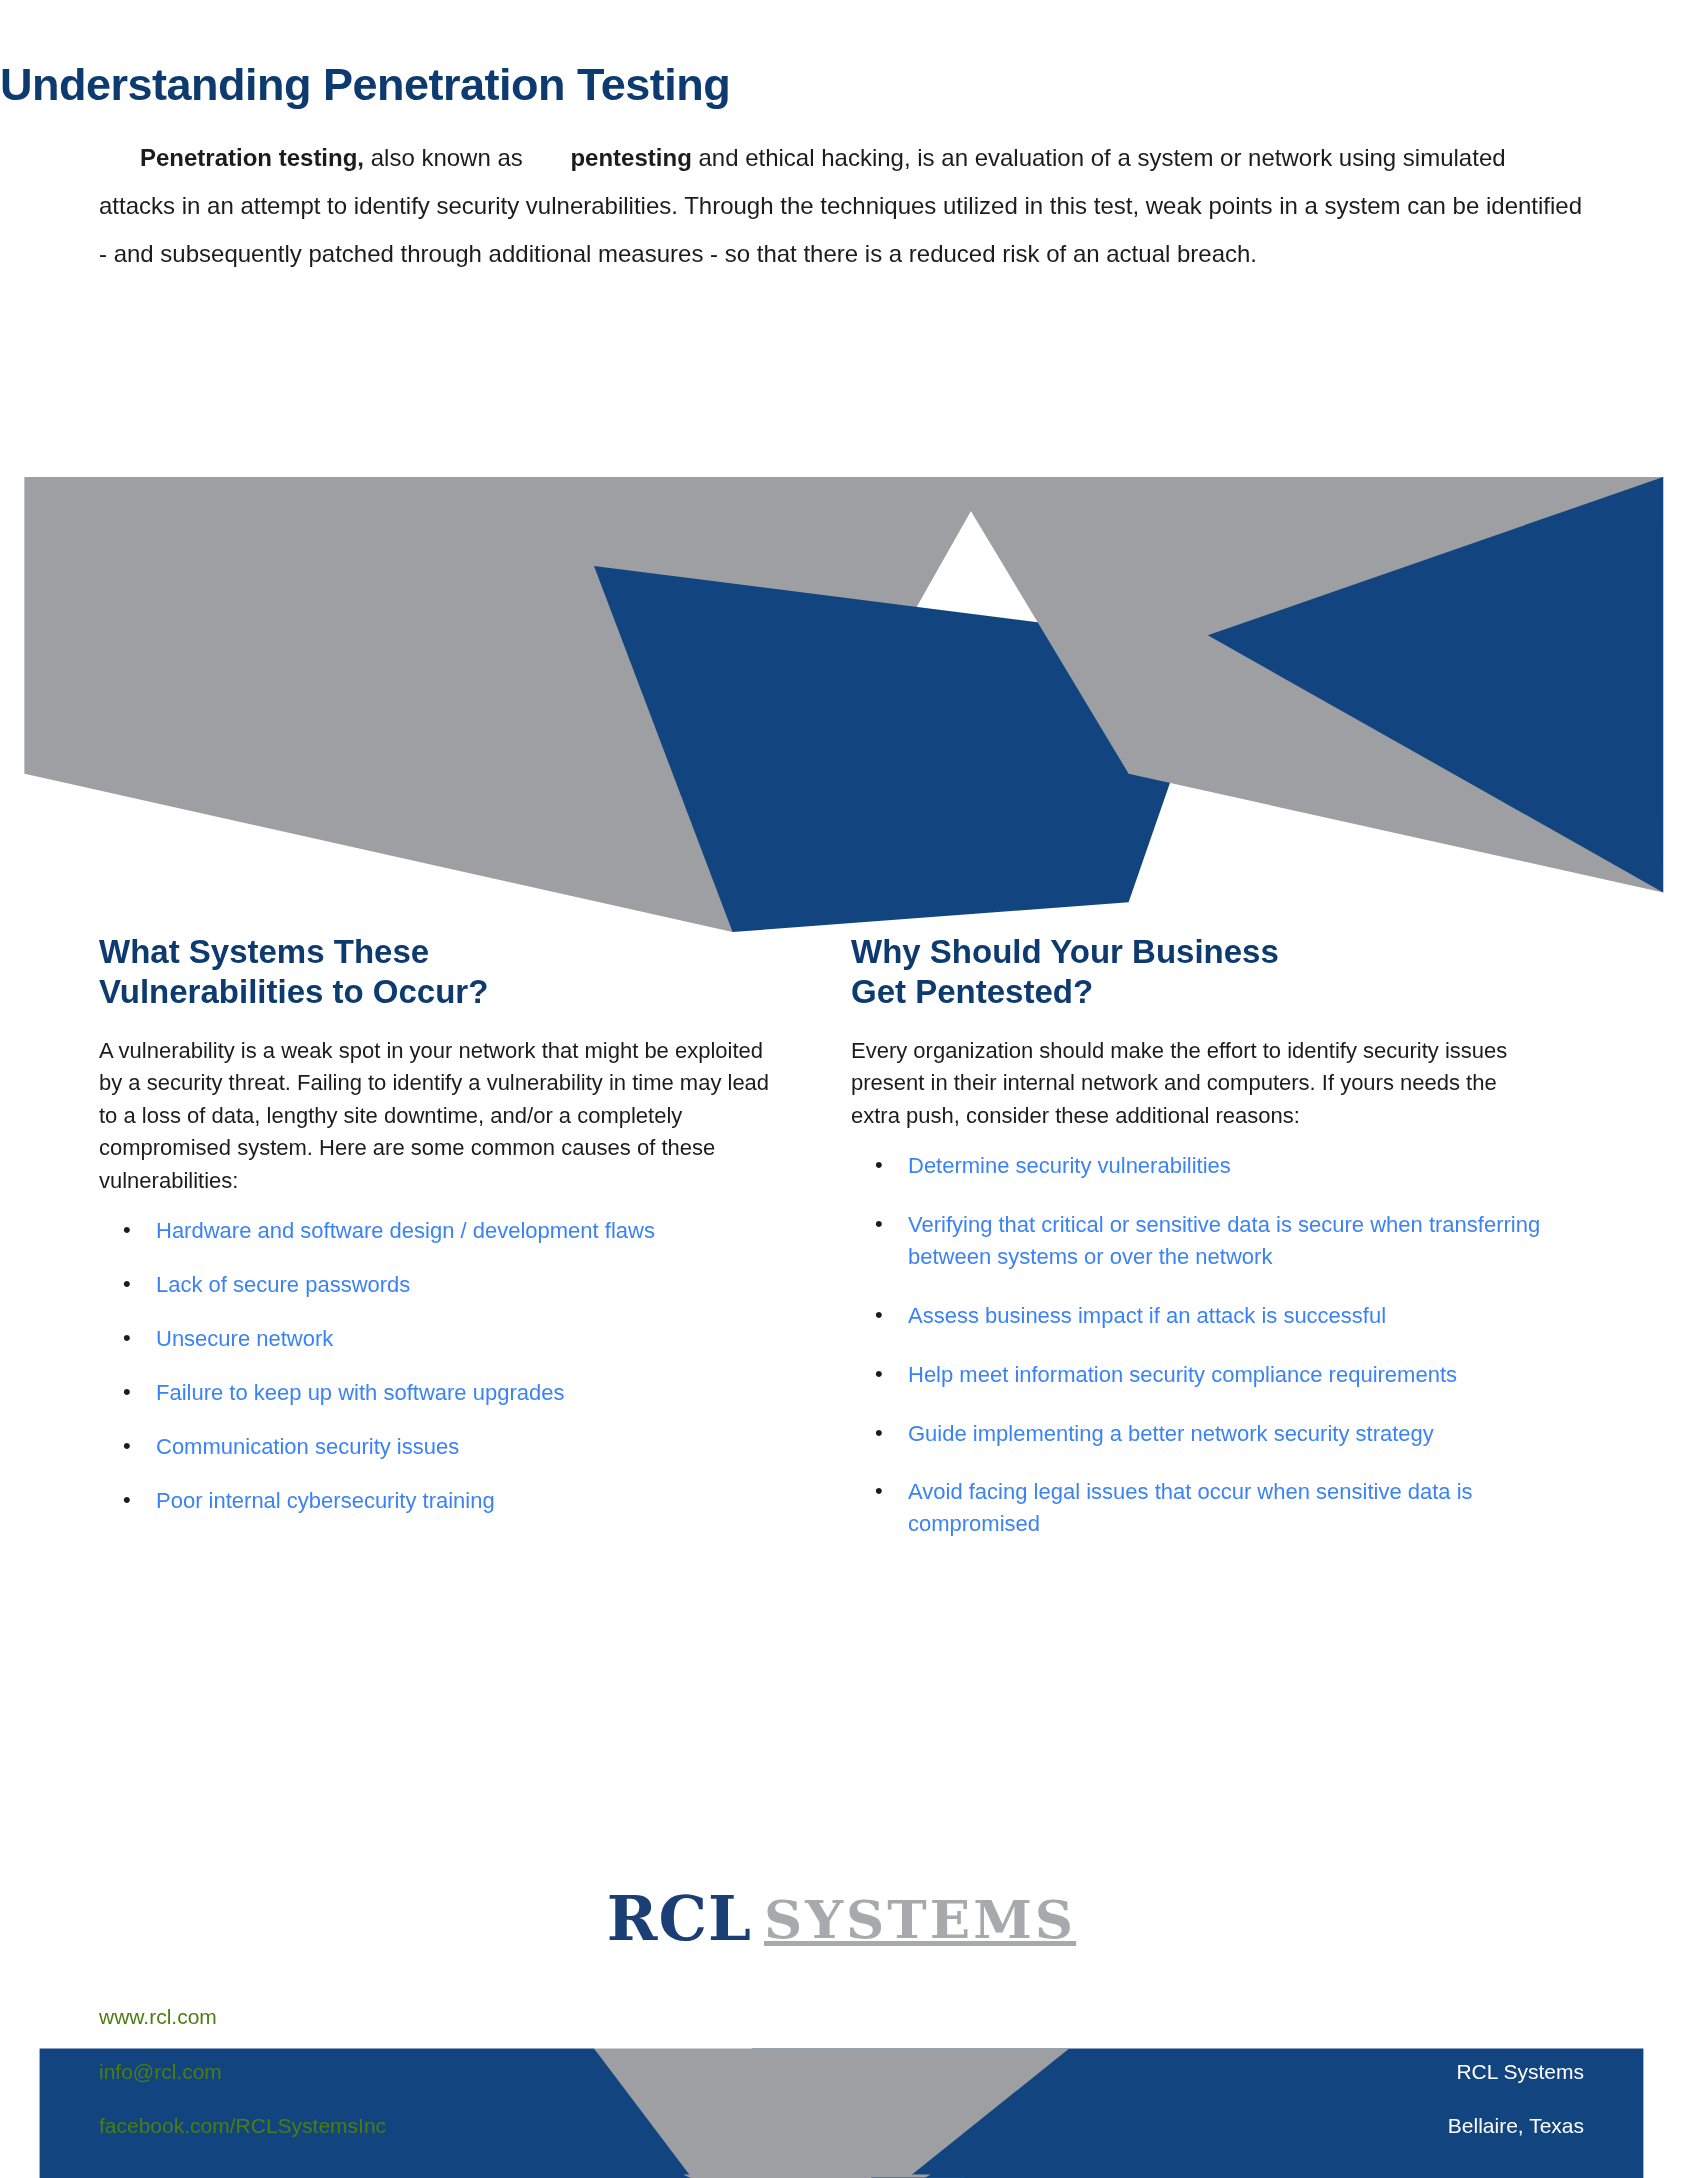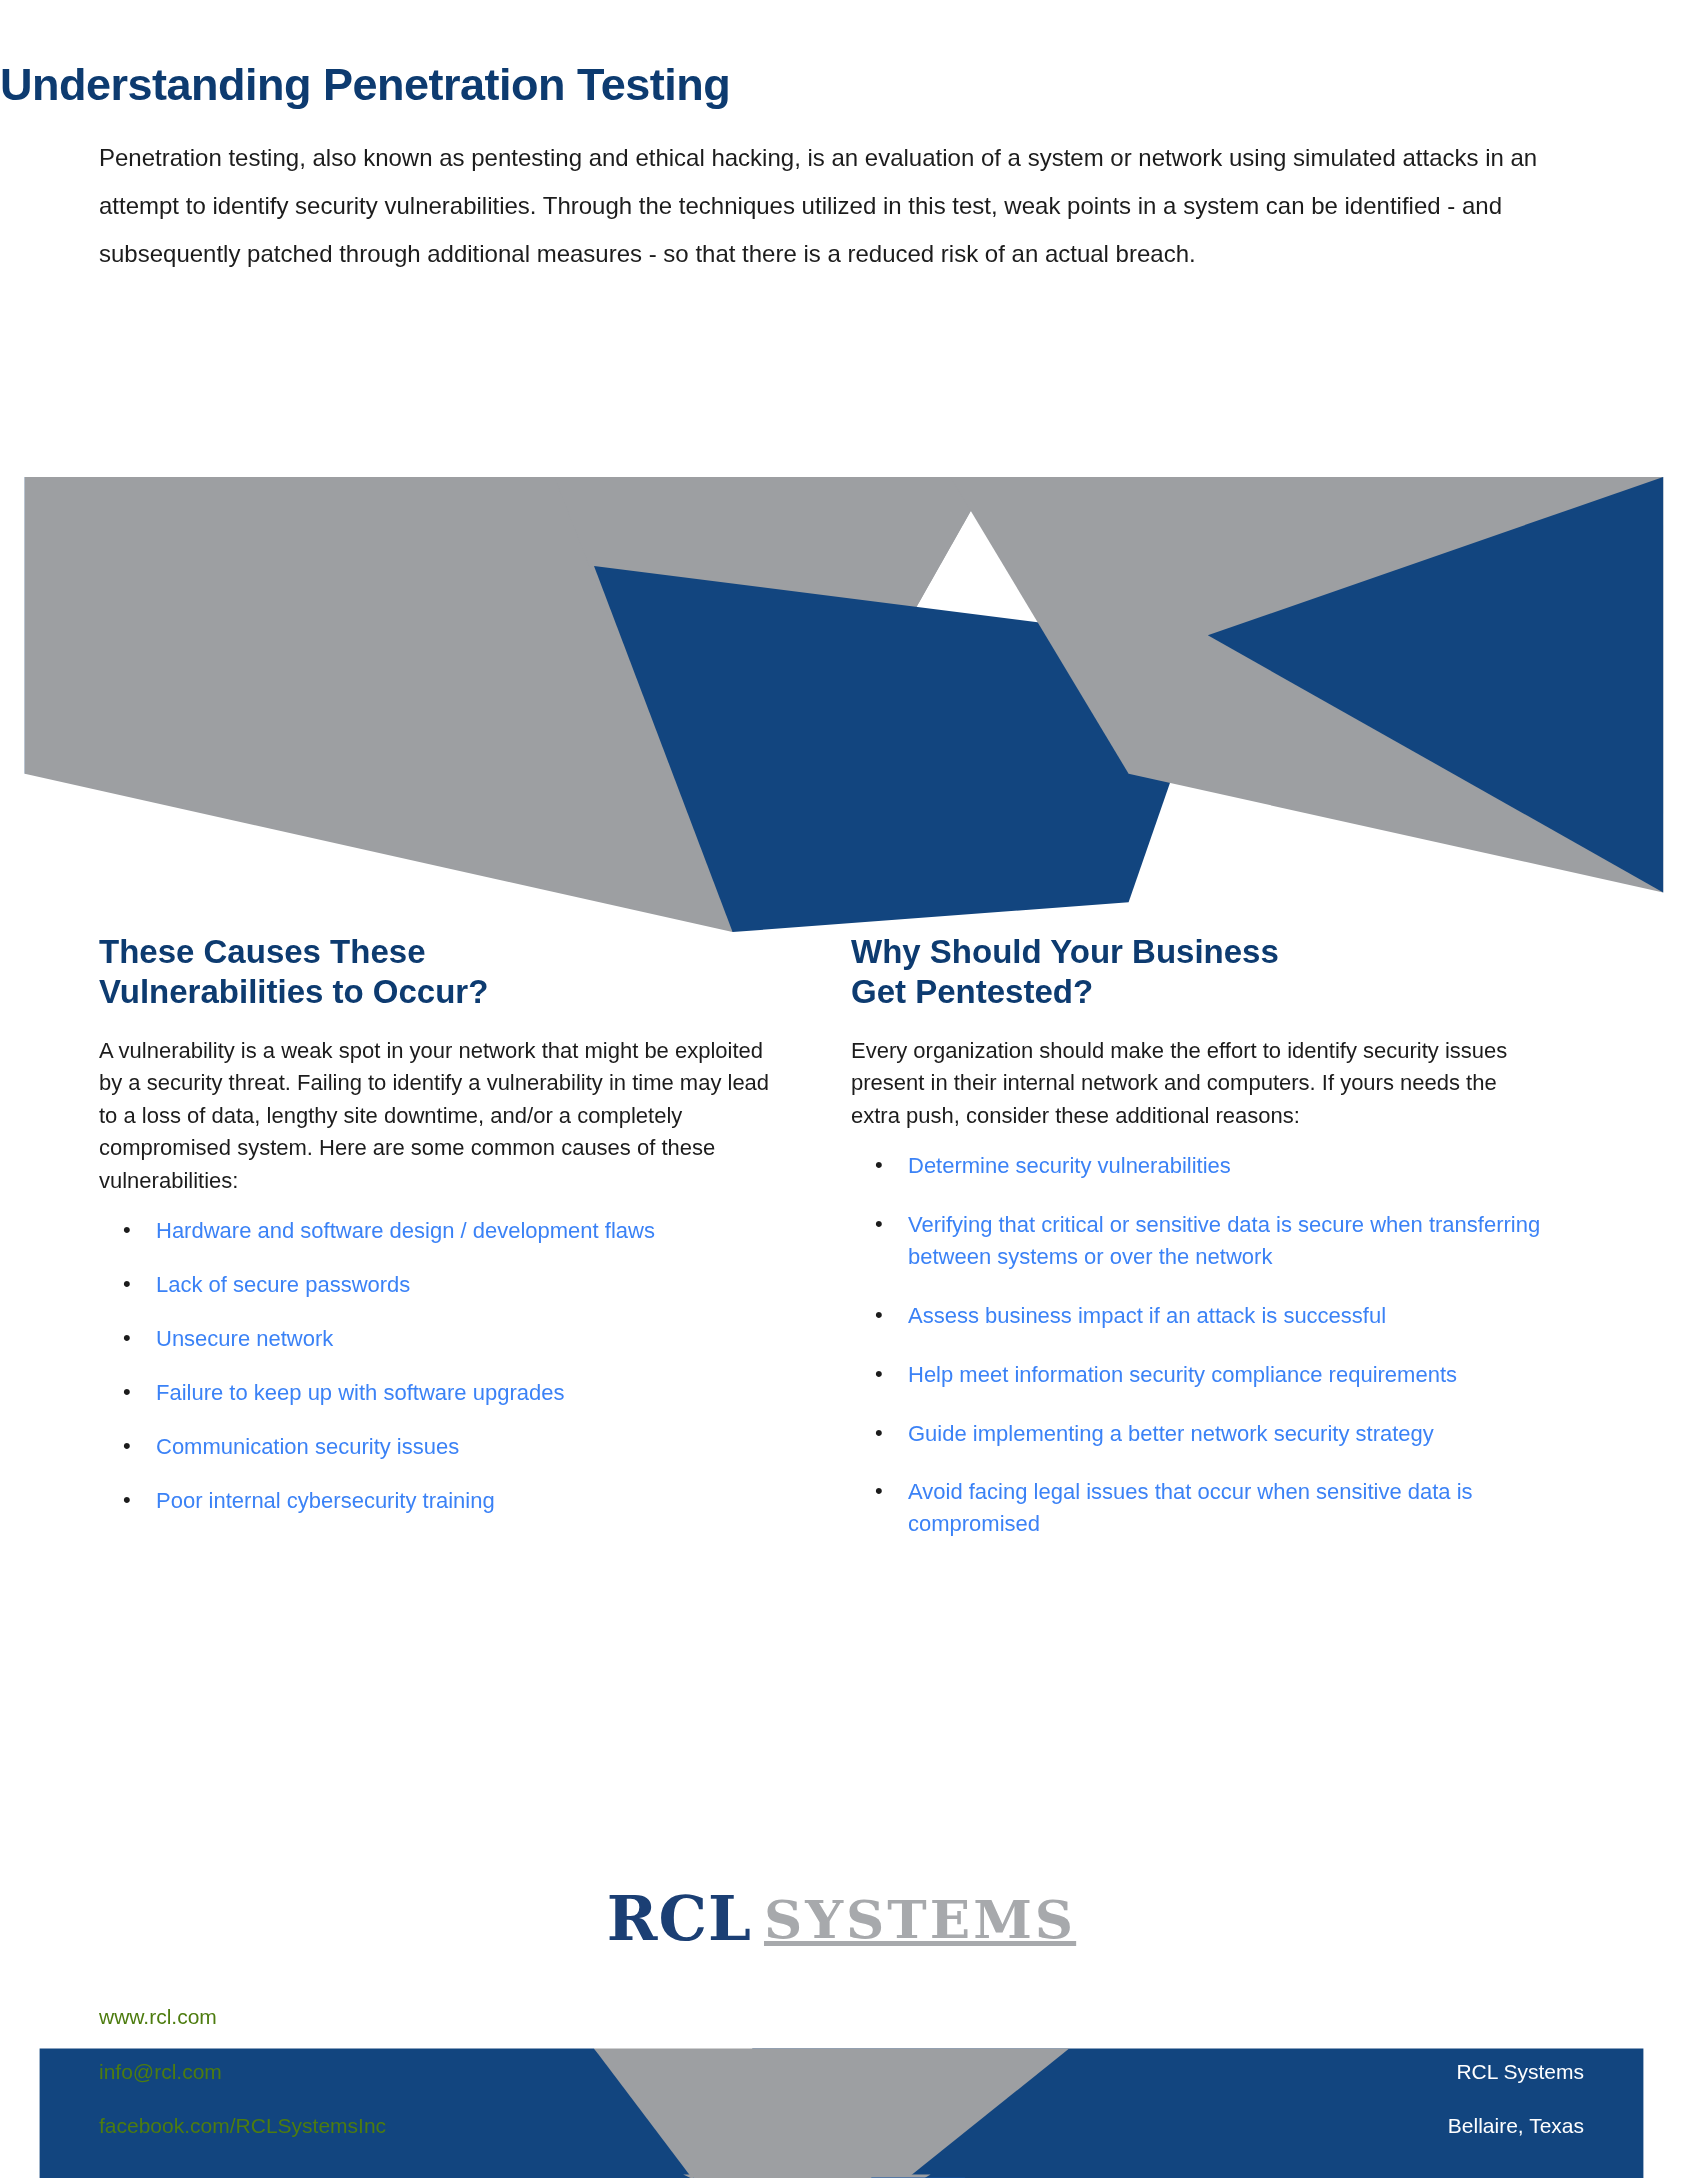--- a/index.html
+++ b/index.html
@@ -32,21 +32,21 @@
     margin: 61px 0 0 0;
     line-height: 1.05;
   }
   .intro {
     margin: 26px 99px 0 99px;
     font-size: 24px;
     line-height: 2.0;
     color: #1c1c1c;
     max-width: 1485px;
   }
-  .intro b { font-weight: normal; }
+  .intro b { font-weight: bold; margin-left: 41px; }
 
   
   .band {
     position: absolute;
     left: 0;
     top: 416px;
     width: 1683px;
     height: 455px;
   }
 
@@ -177,21 +177,21 @@
     <polygon points="560,0 1000,0 740,460" fill="#9d9fa2"></polygon>
     <polygon points="600,90 1230,170 1140,430 740,460" fill="#12457f"></polygon>
     <polygon points="960,0 1680,0 1680,420 1140,300" fill="#9d9fa2"></polygon>
     <polygon points="1220,160 1680,0 1680,420" fill="#12457f"></polygon>
   </svg>
 
   <div class="columns">
 
     <div class="col col-left">
       <h2 class="col-head">
-        <span class="hl">These Causes These</span><br>
+        <span class="hl">What Systems These</span><br>
         <span class="hl">Vulnerabilities to Occur?</span>
       </h2>
       <p class="para"><span>A </span><b>vulnerability</b><span> is a weak spot in your network that might be exploited by a security threat. Failing to identify a vulnerability in time may lead to a loss of data, lengthy site downtime, and/or a completely compromised system. Here are some common causes of these vulnerabilities:</span></p>
       <ul class="bullets">
         <li>Hardware and software design / development flaws</li>
         <li>Lack of secure passwords</li>
         <li>Unsecure network</li>
         <li>Failure to keep up with software upgrades</li>
         <li>Communication security issues</li>
         <li>Poor internal cybersecurity training</li>

